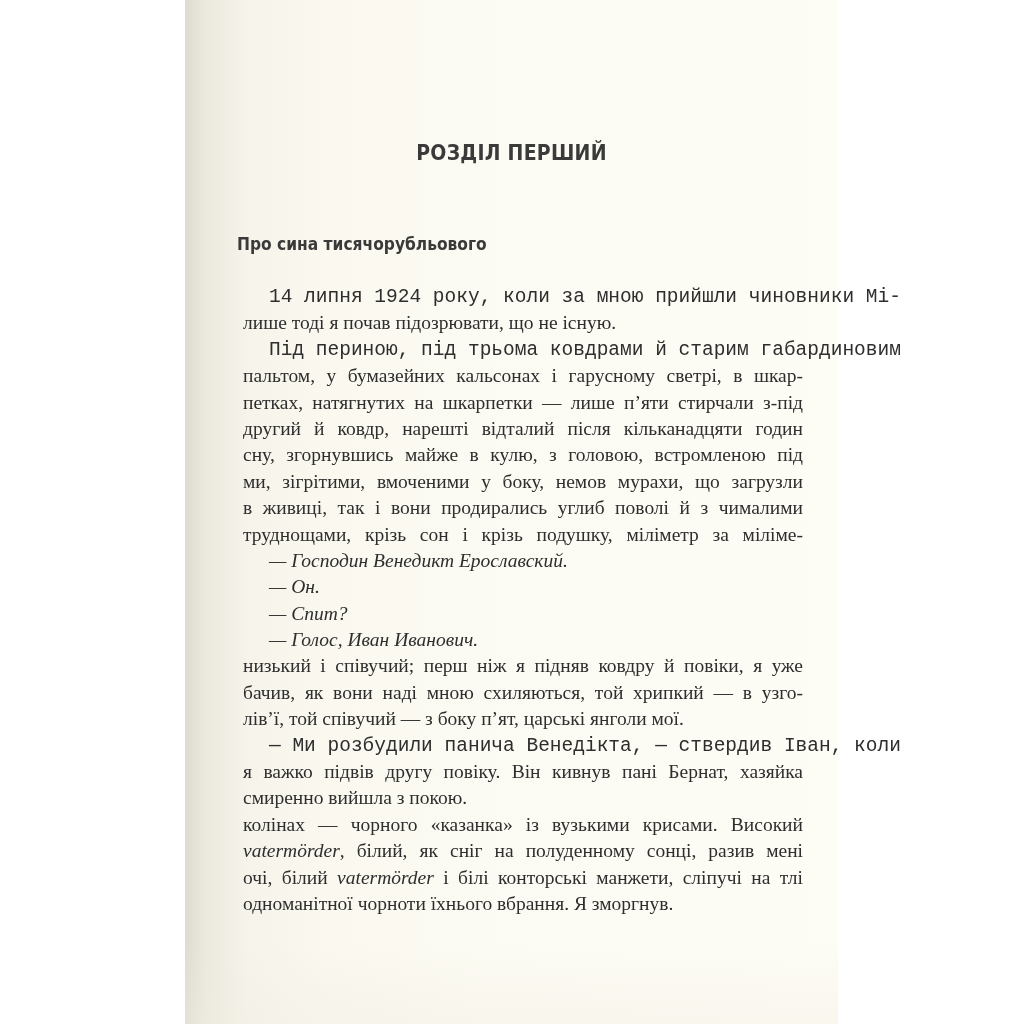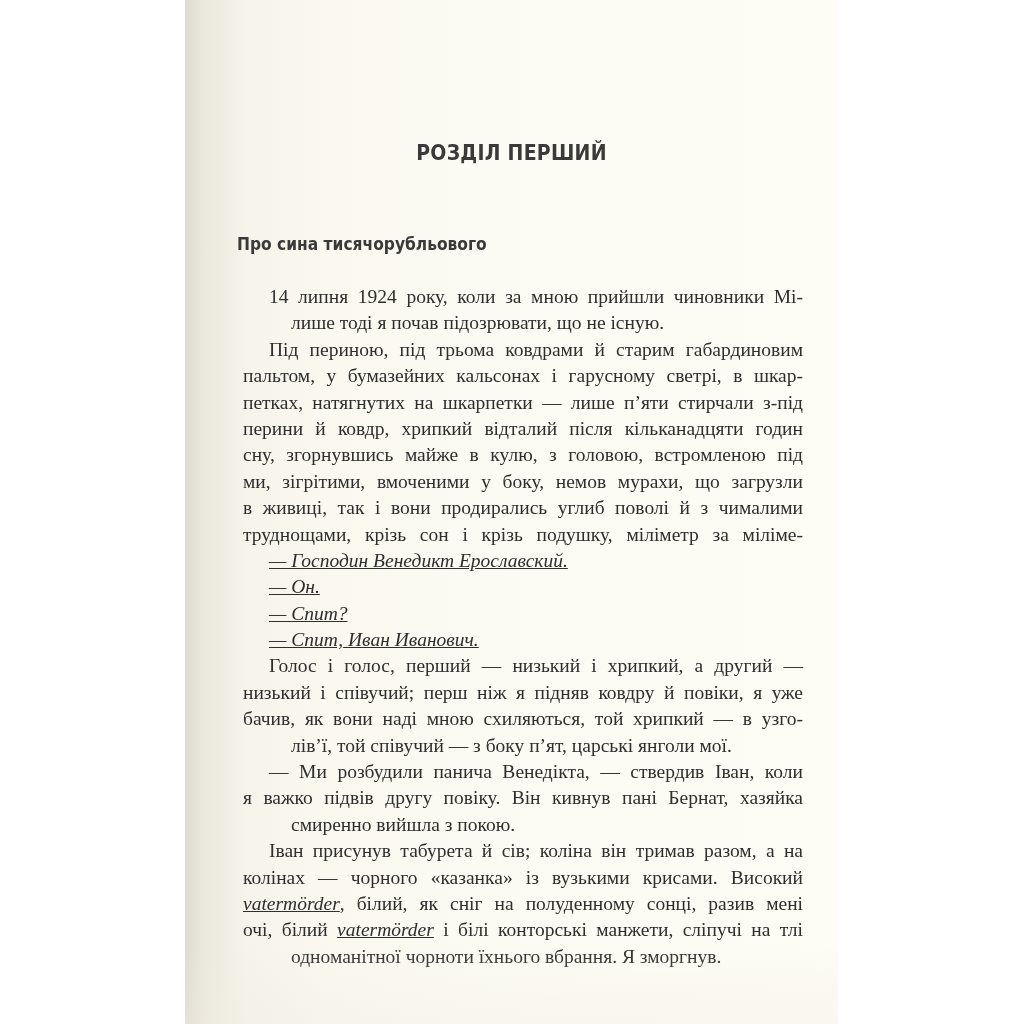--- a/index.html
+++ b/index.html
@@ -64,68 +64,66 @@
     }
     .line {
       display: block;
       white-space: nowrap;
       text-align: justify;
       text-align-last: justify;
       height: 26.4px;
     }
     .line.last {
       text-align-last: left;
-      margin-left: 48px;
     }
     .indent {
       padding-left: 26px;
+      font-family: Liberation Mono, monospace;
     }
     .line.dialog {
       text-align-last: left;
       padding-left: 26px;
     }
-    em { font-style: italic; text-decoration: underline; }
+    em { font-style: italic; }
   </style>
 </head>
 <body>
 
 <div class="page">
 
   <div class="chapter-title">РОЗДІЛ ПЕРШИЙ</div>
 
   <div class="section-title">Про сина тисячорубльового</div>
 
   <div class="body-text">
 
     <span class="line indent">14 липня 1924 року, коли за мною прийшли чиновники Мі-</span>
     <span class="line last">лише тоді я почав підозрювати, що не існую.</span>
 
     <span class="line indent">Під периною, під трьома ковдрами й старим габардиновим</span>
     <span class="line">пальтом, у бумазейних кальсонах і гарусному светрі, в шкар-</span>
     <span class="line">петках, натягнутих на шкарпетки — лише п’яти стирчали з-під</span>
-    <span class="line">перини й ковдр, хрипкий відталий після кільканадцяти годин</span>
+    <span class="line">другий й ковдр, нарешті відталий після кільканадцяти годин</span>
     <span class="line">сну, згорнувшись майже в кулю, з головою, встромленою під</span>
     <span class="line">ми, зігрітими, вмоченими у боку, немов мурахи, що загрузли</span>
     <span class="line">в живиці, так і вони продирались углиб поволі й з чималими</span>
     <span class="line">труднощами, крізь сон і крізь подушку, міліметр за міліме-</span>
 
     <span class="line dialog"><em>— Господин Венедикт Ерославский.</em></span>
     <span class="line dialog"><em>— Он.</em></span>
     <span class="line dialog"><em>— Спит?</em></span>
-    <span class="line dialog"><em>— Спит, Иван Иванович.</em></span>
+    <span class="line dialog"><em>— Голос, Иван Иванович.</em></span>
 
-    <span class="line indent">Голос і голос, перший — низький і хрипкий, а другий —</span>
     <span class="line">низький і співучий; перш ніж я підняв ковдру й повіки, я уже</span>
     <span class="line">бачив, як вони наді мною схиляються, той хрипкий — в узго-</span>
     <span class="line last">лів’ї, той співучий — з боку п’ят, царські янголи мої.</span>
 
     <span class="line indent">— Ми розбудили панича Венедікта, — ствердив Іван, коли</span>
     <span class="line">я важко підвів другу повіку. Він кивнув пані Бернат, хазяйка</span>
     <span class="line last">смиренно вийшла з покою.</span>
 
-    <span class="line indent">Іван присунув табурета й сів; коліна він тримав разом, а на</span>
     <span class="line">колінах — чорного «казанка» із вузькими крисами. Високий</span>
     <span class="line"><em>vatermörder</em><span>, білий, як сніг на полуденному сонці, разив мені</span></span>
     <span class="line"><span>очі, білий </span><em>vatermörder</em><span> і білі конторські манжети, сліпучі на тлі</span></span>
     <span class="line last">одноманітної чорноти їхнього вбрання. Я зморгнув.</span>
 
   </div>
 </div>
 
 </body></html>

